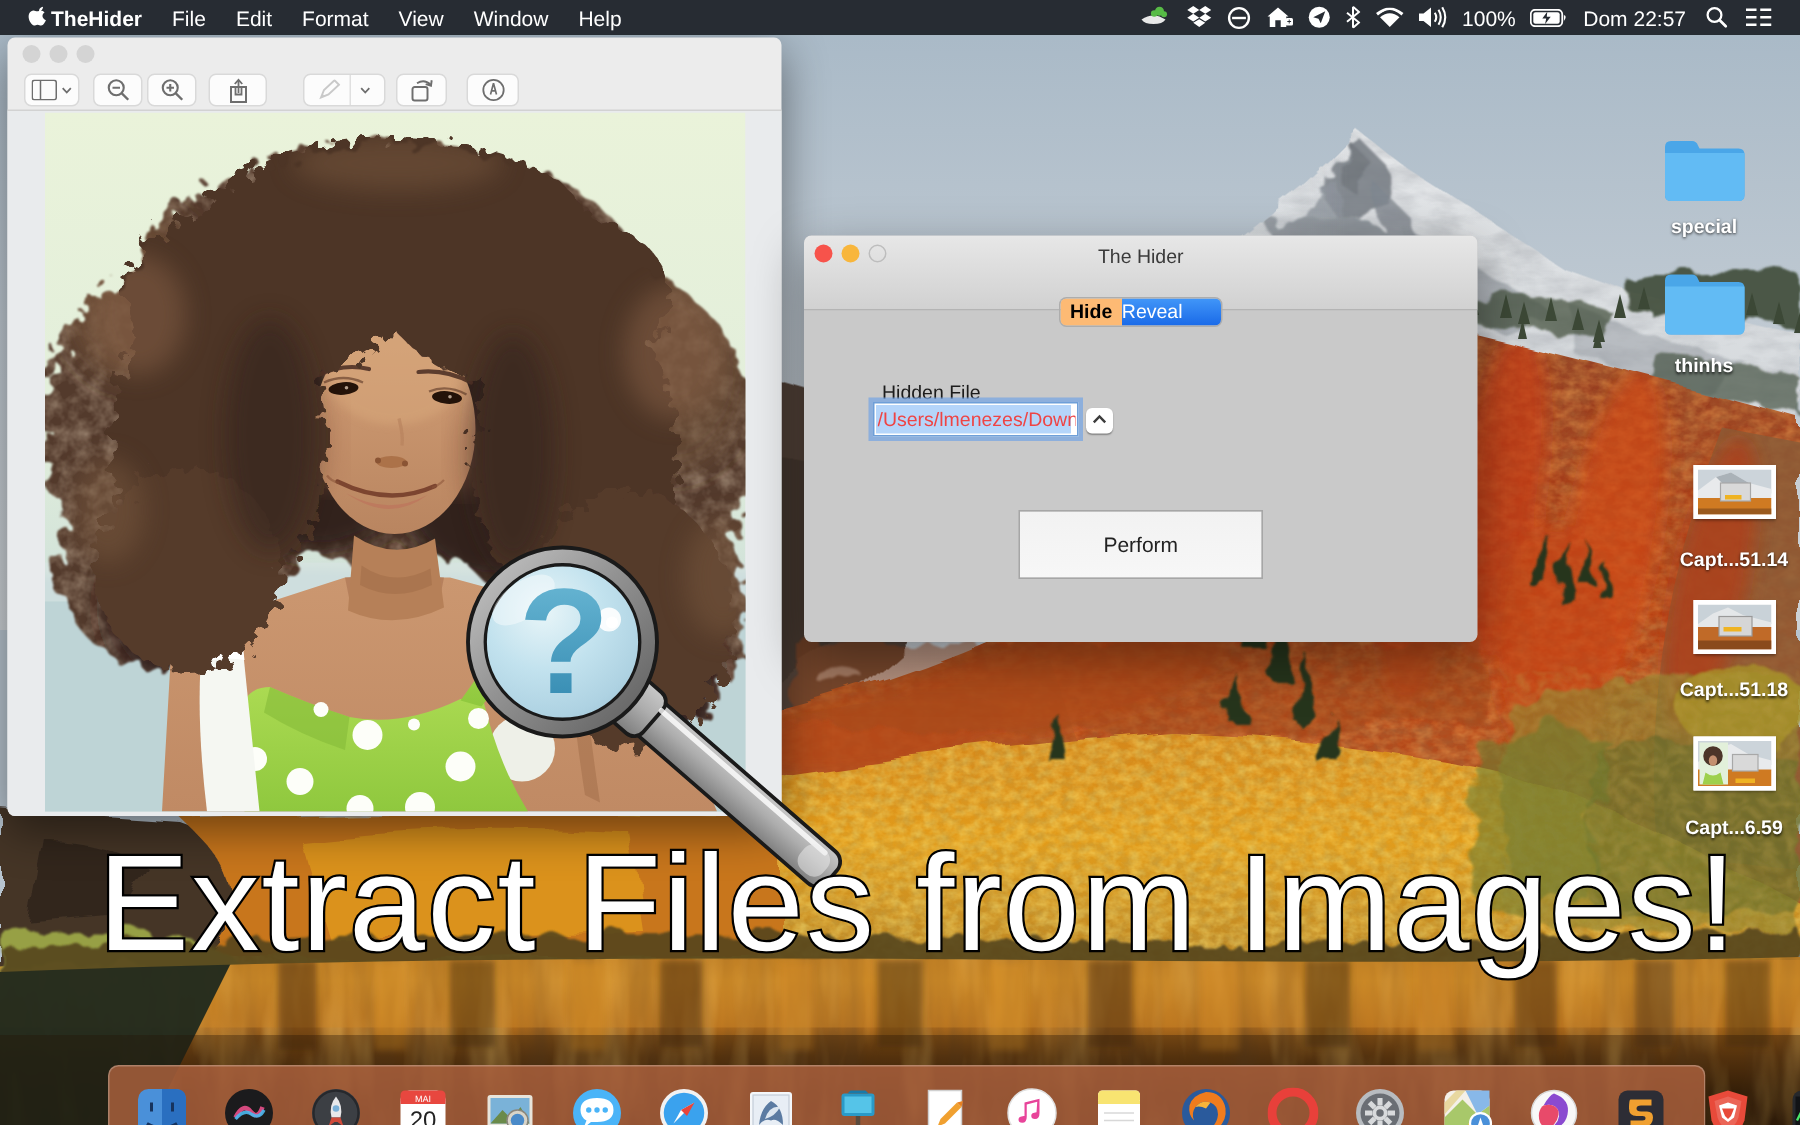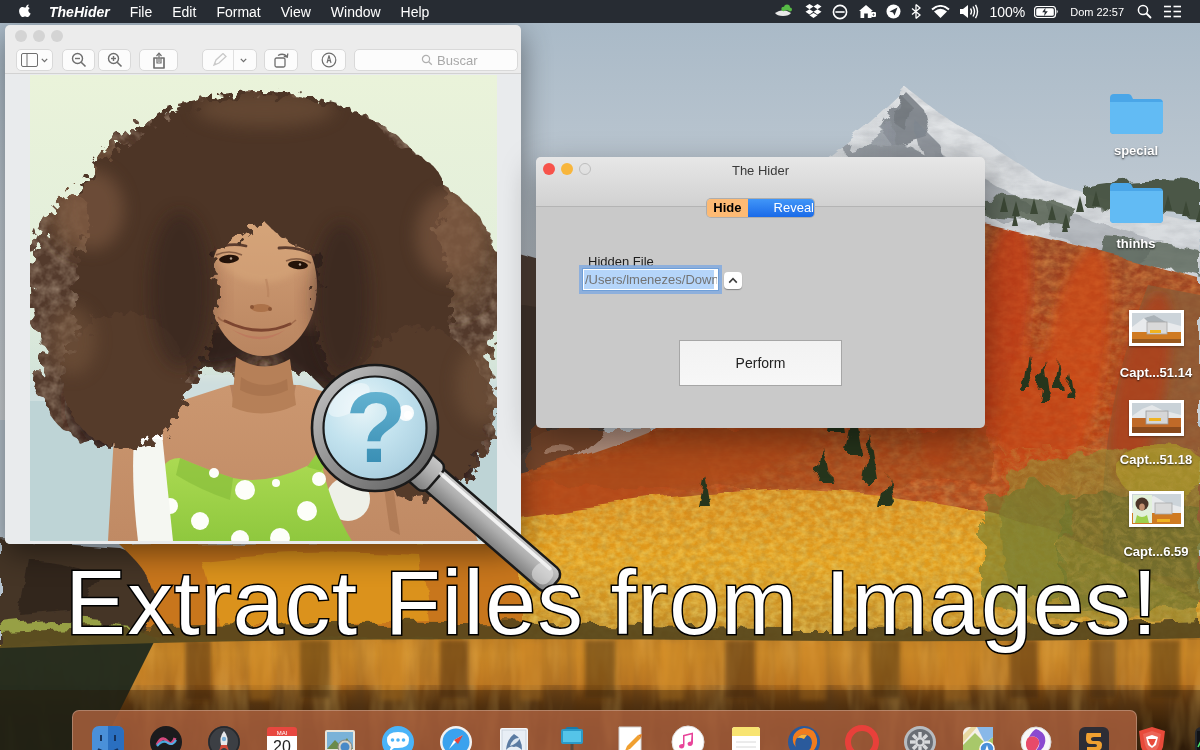--- a/index.html
+++ b/index.html
@@ -17,26 +17,26 @@
 #pvcontent { position:absolute; left:0; top:49px; width:516px; height:470px; background:#e9ebed; border-radius:0 0 5px 5px; }
 .tbtn { position:absolute; top:3px; height:22px; background:#fcfcfc; border:1px solid #d9d9d9; border-radius:5px; display:flex; align-items:center; justify-content:center; }
 #photo { position:absolute; left:25px; top:1px; width:467px; height:466px; }
 .tl { position:absolute; width:12px; height:12px; border-radius:50%; top:5px; }
 
 #hdwin { position:absolute; left:536px; top:157px; width:449px; height:271px; border-radius:5px; box-shadow:0 12px 34px rgba(0,0,0,0.4); z-index:12; background:#c9c9c9; }
 #hdtitle { position:absolute; left:0; top:0; width:449px; height:50px; background:linear-gradient(#e7e7e7,#d1d1d1); border-radius:5px 5px 0 0; border-bottom:1px solid #b4b4b4; }
 #hdtitle .name { position:absolute; width:100%; text-align:center; top:6px; font-size:13px; color:#3a3a3a; }
 #tabs { position:absolute; left:171px; top:42px; width:107px; height:18px; display:flex; z-index:5; border-radius:4px; box-shadow:0 0 0 1px #adadad; overflow:hidden; font-size:13px; }
 #tabs .hide { width:47px; background:#fdba74; color:#000; text-align:center; line-height:18px; font-weight:bold; }
-#tabs .reveal { width:76px; background:linear-gradient(#4196f8,#1a6ae8); color:#fff; text-align:right; line-height:18px; }
+#tabs .reveal { width:76px; background:linear-gradient(#4196f8,#1a6ae8); color:#fff; text-align:left; line-height:18px; }
 #hdbody { position:absolute; left:0; top:50px; width:518px; height:221px; }
 #hflabel { position:absolute; left:52px; top:47px; font-size:13px; color:#1c1c1c; }
 #hffield { position:absolute; left:46px; top:61px; width:137px; height:23px; background:#fff; border:1px solid #6f9fd8; box-shadow:0 0 0 3px rgba(120,165,225,0.75); }
 #hffield .sel { position:absolute; left:1px; top:1px; bottom:1px; width:130px; background:#b5d5fa; }
-#hffield .txt { position:absolute; left:2px; top:3px; font-size:13px; color:#737373; white-space:nowrap; overflow:hidden; width:132px; }
+#hffield .txt { position:absolute; left:2px; top:3px; font-size:13px; color:#ef4444; white-space:nowrap; overflow:hidden; width:132px; }
 #stepper { position:absolute; left:188px; top:65px; width:18px; height:17px; background:#fff; border-radius:4px; box-shadow:0 1px 1px rgba(0,0,0,0.35); text-align:center; font-size:11px; color:#333; line-height:17px; }
 #perform { position:absolute; left:143px; top:133px; width:163px; height:46px; background:linear-gradient(#f2f2f2,#f7f7f7); border:1px solid #a6a6a6; text-align:center; line-height:44px; font-size:14px; color:#222; }
 
 #extract { position:absolute; left:12px; top:551px; width:1200px; text-align:center; font-size:91px; color:#fff; z-index:20;
   -webkit-text-stroke:3px #000; paint-order:stroke fill; letter-spacing:1.4px; white-space:nowrap; }
 #extract span { -webkit-text-stroke:3px #000; }
 
 .dicon { position:absolute; z-index:5; }
 .dlabel { position:absolute; z-index:5; color:#fff; font-size:13px; font-weight:bold; text-align:center; text-shadow:0 1px 2px rgba(0,0,0,0.8); }
 .thumb { position:absolute; z-index:5; background:#fff; border:3px solid #fff; box-shadow:0 1px 2px rgba(0,0,0,0.4); }
@@ -283,21 +283,21 @@
     <rect x="1150" y="640" width="30" height="58" fill="#4e300e"></rect>
   </g>
   <path d="M0,630 L160,630 L100,750 L0,750 Z" fill="#20291d" opacity="0.95"></path>
   <rect x="0" y="690" width="1200" height="60" fill="#241505" opacity="0.35"></rect>
 </g>
 </svg>
 <div id="menubar">
 <svg width="16" height="16" viewBox="0 0 16 16" style="margin-left:18px;">
         <path fill="#fff" d="M11.5,1.2c0.1,0.9-0.3,1.8-0.8,2.4C10.1,4.3,9.2,4.8,8.3,4.7C8.2,3.8,8.6,3,9.1,2.4C9.7,1.7,10.7,1.3,11.5,1.2z M13.9,12.1c-0.4,0.9-0.6,1.3-1.1,2c-0.7,1-1.7,2.3-2.9,2.3c-1.1,0-1.4-0.7-2.8-0.7c-1.4,0-1.7,0.7-2.8,0.7c-1.2,0-2.1-1.2-2.8-2.2C-0.4,11.4-0.6,8,0.5,6.2C1.3,4.9,2.6,4.1,3.8,4.1c1.2,0,2,0.7,3,0.7c1,0,1.6-0.7,3-0.7c1.1,0,2.2,0.6,3,1.6C10.2,7.1,10.6,10.6,13.9,12.1z" transform="scale(0.82) translate(1.5,-0.5)"></path>
       </svg>
-<span class="mitem bold" style="margin-left:15px;font-style:italic;">TheHider</span>
+<span class="mitem bold" style="margin-left:0;">TheHider</span>
 <span class="mitem">File</span>
 <span class="mitem">Edit</span>
 <span class="mitem">Format</span>
 <span class="mitem">View</span>
 <span class="mitem">Window</span>
 <span class="mitem">Help</span>
 <div id="mright">
 <svg width="22" height="15" viewBox="0 0 22 15" style="margin:0 5px;">
           <path d="M2,9 q6,-4 12,-2 l4,2 q-2,3 -8,3 q-6,0 -8,-3z" fill="#e8e8e8"></path>
           <circle cx="14" cy="3.5" r="3" fill="#57bb46"></circle>
@@ -332,21 +332,21 @@
           <path fill="#fff" d="M0,5 L3,5 L8,1 L8,14 L3,10 L0,10 Z"></path>
           <path d="M10.5,4.5 Q12.5,7.5 10.5,10.5 M13,2.5 Q16,7.5 13,12.5 M15.5,0.8 Q19.5,7.5 15.5,14.2" stroke="#fff" stroke-width="1.4" fill="none"></path>
         </svg>
 <span style="font-size:14px; margin:0 4px;">100%</span>
 <svg width="25" height="12" viewBox="0 0 25 12" style="margin:0 5px;">
           <rect x="0.5" y="0.5" width="21" height="11" rx="3" fill="none" stroke="#fff" stroke-width="1.2"></rect>
           <rect x="2.2" y="2.2" width="17.6" height="7.6" rx="1.5" fill="#fff"></rect>
           <path d="M22.6,4 q2.4,0.6 0,4 z" fill="#fff"></path>
           <path d="M11.5,1.8 L8.2,6.3 L10.8,6.3 L10,10.2 L13.8,5.2 L11.2,5.2 Z" fill="#272c33"></path>
         </svg>
-<span style="font-size:11px; margin:0 6px;">Dom 22:57</span>
+<span style="font-size:14px; margin:0 6px;">Dom 22:57</span>
 <svg width="15" height="15" viewBox="0 0 15 15" style="margin:0 7px;">
           <circle cx="6" cy="6" r="4.6" fill="none" stroke="#fff" stroke-width="1.5"></circle>
           <line x1="9.5" y1="9.5" x2="13.5" y2="13.5" stroke="#fff" stroke-width="1.8" stroke-linecap="round"></line>
         </svg>
 <svg width="17" height="13" viewBox="0 0 17 13" style="margin:0 5px;">
           <g stroke="#fff" stroke-width="1.6">
             <line x1="0" y1="1.5" x2="7" y2="1.5"></line>
             <line x1="0" y1="6.5" x2="7" y2="6.5"></line>
             <line x1="0" y1="11.5" x2="7" y2="11.5"></line>
             <line x1="9.5" y1="1.5" x2="17" y2="1.5"></line>
@@ -410,27 +410,20 @@
             <rect x="2" y="6" width="10" height="9" rx="1.5" fill="none" stroke="#6e6e6e" stroke-width="1.3"></rect>
             <path d="M5,3.5 Q10,0.5 14,4.5" fill="none" stroke="#6e6e6e" stroke-width="1.3"></path>
             <path d="M14.8,1.5 L14.3,5.2 L10.8,4.1" fill="none" stroke="#6e6e6e" stroke-width="1.3"></path>
           </svg>
   </div>
   <div class="tbtn" style="left:306px; width:35px;">
     <svg width="16" height="16" viewBox="0 0 16 16">
             <circle cx="8" cy="8" r="6.8" fill="none" stroke="#6e6e6e" stroke-width="1.2"></circle>
             <path d="M8,3.5 L10,11 M8,3.5 L6,11 M6.6,8.6 L9.4,8.6" stroke="#6e6e6e" stroke-width="1.1" fill="none"></path>
           </svg>
-  </div>
-  <div class="tbtn" style="left:349px; width:164px; justify-content:flex-start; padding-left:66px;">
-    <svg width="12" height="12" viewBox="0 0 12 12">
-            <circle cx="5" cy="5" r="3.6" fill="none" stroke="#b0b0b0" stroke-width="1.2"></circle>
-            <line x1="7.7" y1="7.7" x2="10.8" y2="10.8" stroke="#b0b0b0" stroke-width="1.3"></line>
-          </svg>
-    <span style="color:#a8a8a8; font-size:13px; margin-left:4px;">Buscar</span>
   </div>
 </div>
 <div id="pvcontent">
   <svg id="photo" width="467" height="466" viewBox="0 0 467 466">
   <defs>
     <linearGradient id="phbg" x1="0" y1="0" x2="0" y2="1">
       <stop offset="0" stop-color="#eaf3da"></stop>
               <stop offset="0.45" stop-color="#e2eedb"></stop>
               <stop offset="0.62" stop-color="#d5e5da"></stop>
               <stop offset="0.75" stop-color="#cbdcd8"></stop>

